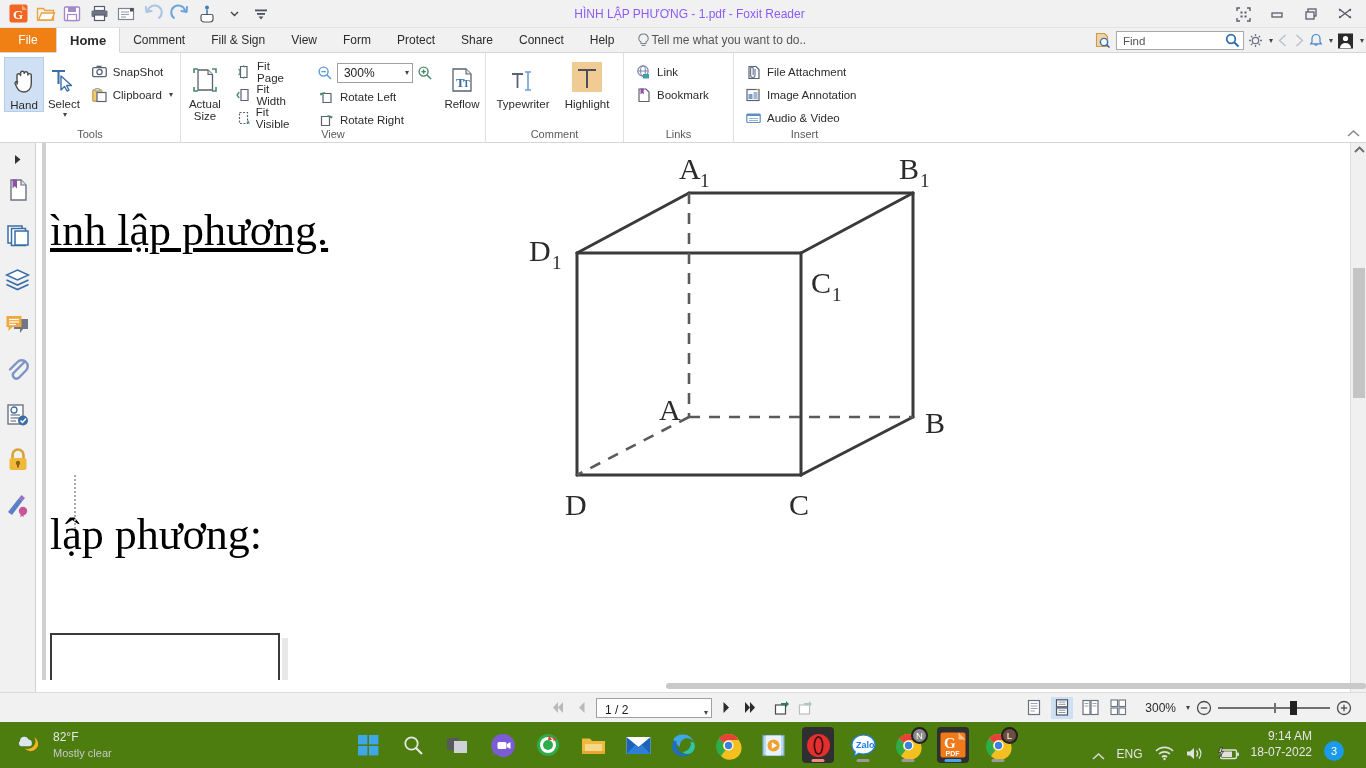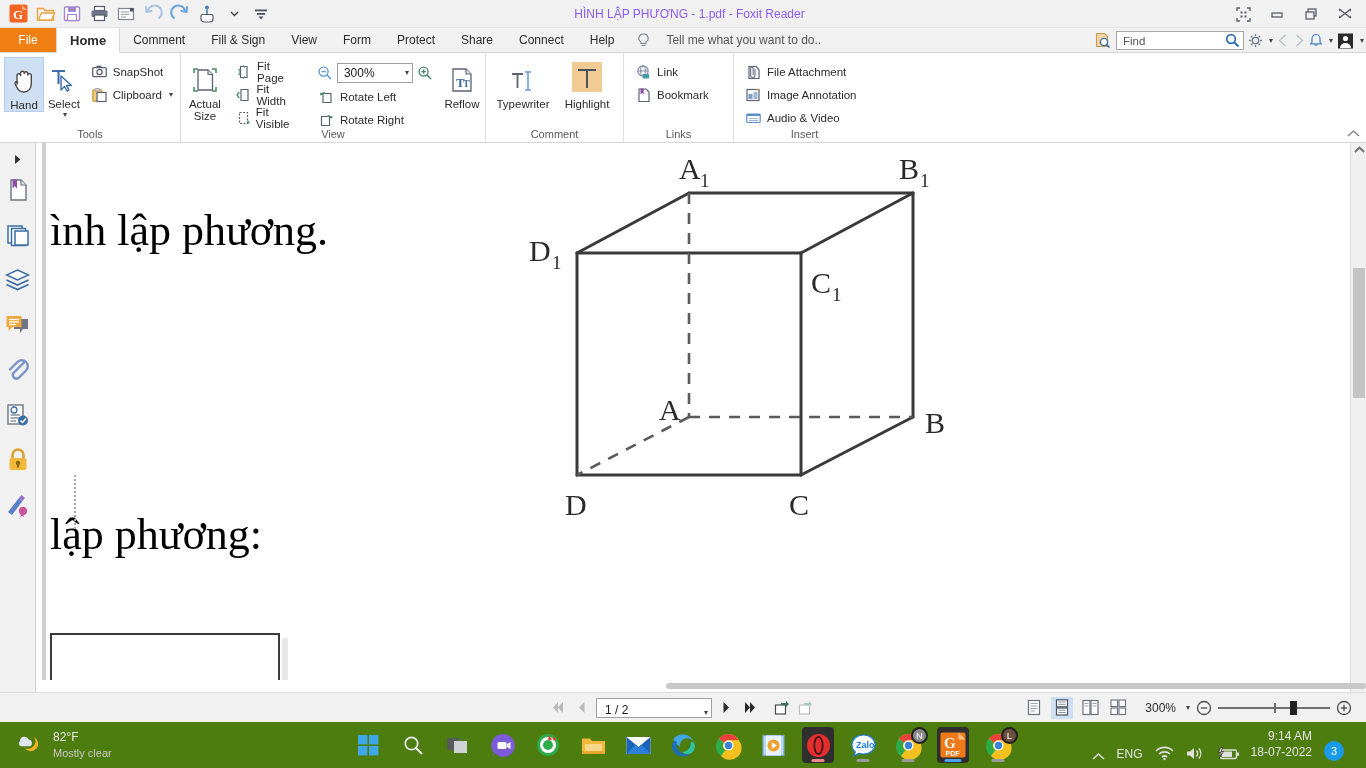--- a/index.html
+++ b/index.html
@@ -46,21 +46,21 @@
   }
   .menu-item {
     padding: 0 13px; font-size: 12px; color: #2b2b2b;
     display: flex; align-items: center;
   }
   .menu-item.active {
     background: #fff; font-weight: bold; font-size: 13px;
     border-left: 1px solid #d6d6d6; border-right: 1px solid #d6d6d6;
     border-bottom: 1px solid #fff; margin-bottom: -1px;
   }
-  .tellme { display: flex; align-items: center; gap: 16px; padding-left: 10px; font-size: 12px; color: #555; }
+  .tellme { display: flex; align-items: center; gap: 1px; padding-left: 10px; font-size: 12px; color: #555; }
   .menubar-right { position: absolute; right: 2px; top: 0; height: 25px; display: flex; align-items: center; gap: 4px; }
   .find-box {
     width: 128px; height: 19px; border: 1px solid #a8a8a8; background: #fff;
     display: flex; align-items: center; padding: 0 3px 0 6px; font-size: 11.5px; color: #555;
   }
   .find-box .fb-text { flex: 1; }
   .icon-sm { display: flex; align-items: center; justify-content: center; }
 
   
   .ribbon {
@@ -107,21 +107,21 @@
   
   .docarea {
     position: absolute; left: 36px; top: 143px; width: 1330px; height: 549px;
     background: #fff; overflow: hidden;
   }
   .page {
     position: absolute; left: 6px; top: 0; width: 1300px; height: 549px;
     background: #fff; border-left: 4px solid #cfcfcf;
   }
   .doc-text { position: absolute; font-family: "Liberation Serif", serif; color: #000; white-space: nowrap; }
-  .doc-text.l1 { left: 4px; top: 62px; font-size: 44px; }
+  .doc-text.l1 { left: 4px; top: 62px; font-size: 44px; text-decoration: underline; }
   .doc-text.l2 { left: 4px; top: 366px; font-size: 44px; }
   .doc-box {
     position: absolute; left: 4px; top: 490px; width: 230px; height: 60px;
     border: 2px solid #3a3a3a; border-bottom: none;
   }
   .doc-box-shadow {
     position: absolute; left: 236px; top: 495px; width: 6px; height: 56px;
     background: #e8e8e8;
   }
   .cube-wrap { position: absolute; left: 455px; top: 2px; width: 470px; height: 390px; }

